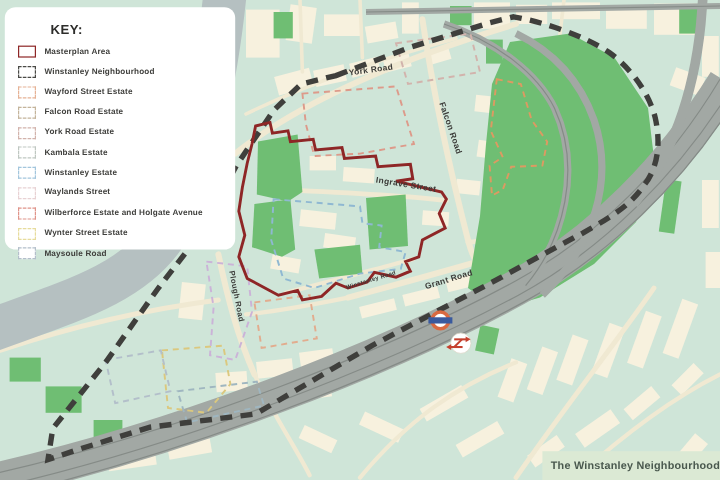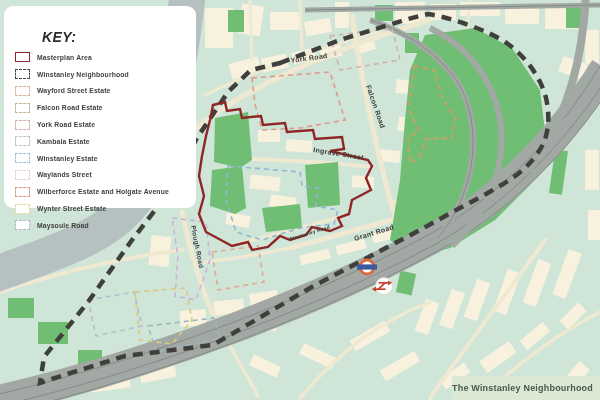--- a/index.html
+++ b/index.html
@@ -2,29 +2,29 @@
 <html><head>
 <meta charset="utf-8">
 <style>
   html,body{margin:0;padding:0;background:#fff;}
   #stage{position:relative;width:600px;height:400px;overflow:hidden;
          font-family:"Liberation Sans",sans-serif;background:#cfe5d8;}
   #map{position:absolute;left:0;top:0;}
   
   #legend{position:absolute;left:4px;top:6px;width:192px;height:202px;
           background:#ffffff;border-radius:9px;z-index:5;}
-  #legend .key-title{font-size:14px;font-weight:800;color:#2d2d2b;
-          letter-spacing:.4px;margin:23px 0 4px 38px;font-style:italic;}
+  #legend .key-title{font-size:11px;font-weight:800;color:#2d2d2b;
+          letter-spacing:.4px;margin:13px 0 4px 38px;}
   .lg-row{display:flex;align-items:center;height:16.8px;}
   .lg-swatch{width:13px;height:8px;margin-left:11px;flex:0 0 13px;background:#fff;}
   .lg-label{font-size:6.8px;font-weight:700;color:#3f3f3c;margin-left:7px;
             letter-spacing:.15px;white-space:nowrap;}
   
   #caption{position:absolute;right:0;bottom:0;width:148px;height:24px;
-           background:#dbe9d4;display:flex;align-items:center;justify-content:flex-start;
+           background:#dbe9d4;display:flex;align-items:center;justify-content:flex-end;
            z-index:4;}
   #caption span{font-size:9px;font-weight:800;color:#49584e;letter-spacing:.2px;}
   text{font-family:"Liberation Sans",sans-serif;font-weight:bold;fill:#3b3b38;}
 </style>
 </head>
 <body>
 
 <div id="stage">
 
 <svg id="map" width="600" height="400" viewBox="0 0 600 400">

